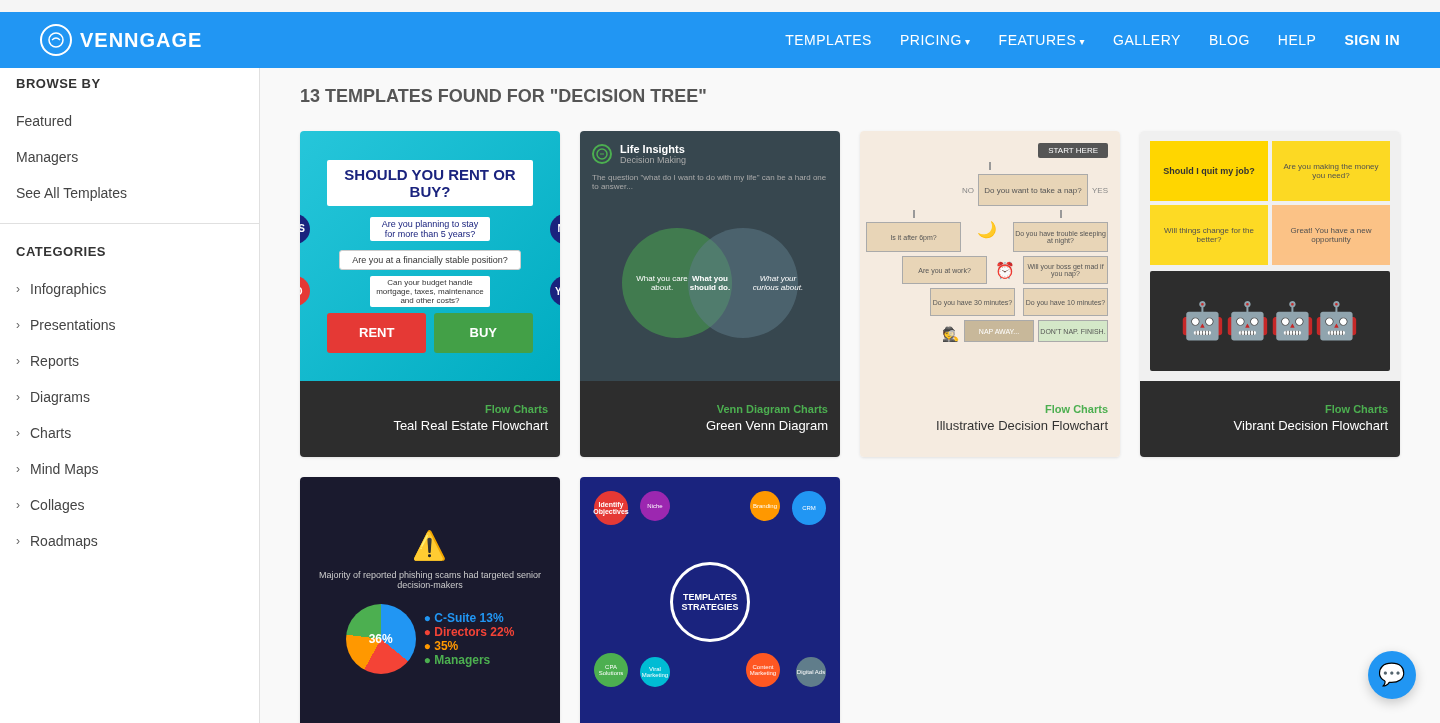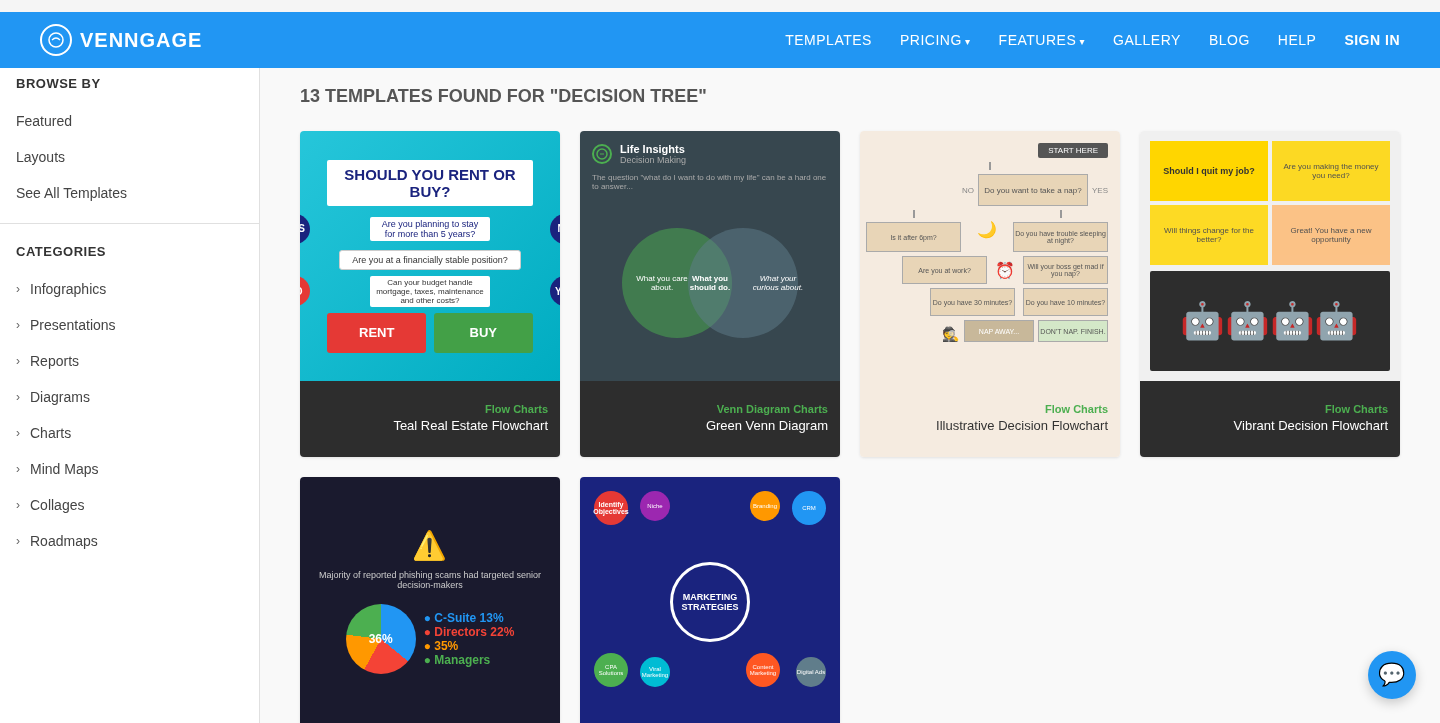--- a/index.html
+++ b/index.html
@@ -479,21 +479,21 @@
 <div class="main-layout">
 
   <aside class="sidebar">
 
     <div class="browse-by-label">BROWSE BY</div>
 
     <div class="sidebar-item">
       <span>Featured</span>
     </div>
     <div class="sidebar-item">
-      <span>Layouts</span>
+      <span>Managers</span>
     </div>
     <div class="sidebar-item">
       <span>See All Templates</span>
     </div>
 
     <hr class="sidebar-divider">
 
     <div class="categories-label">CATEGORIES</div>
 
     <div class="category-item">
@@ -695,21 +695,21 @@
 
             <div style="position:absolute;top:14px;left:14px;width:34px;height:34px;border-radius:50%;background:#e53935;display:flex;align-items:center;justify-content:center;font-size:7px;color:white;font-weight:bold;text-align:center;">Identify Objectives</div>
             <div style="position:absolute;top:14px;left:60px;width:30px;height:30px;border-radius:50%;background:#9c27b0;display:flex;align-items:center;justify-content:center;font-size:6px;color:white;text-align:center;">Niche</div>
             <div style="position:absolute;top:14px;right:60px;width:30px;height:30px;border-radius:50%;background:#ff9800;display:flex;align-items:center;justify-content:center;font-size:6px;color:white;text-align:center;">Branding</div>
             <div style="position:absolute;top:14px;right:14px;width:34px;height:34px;border-radius:50%;background:#2196f3;display:flex;align-items:center;justify-content:center;font-size:6px;color:white;text-align:center;">CRM</div>
             <div style="position:absolute;bottom:40px;left:14px;width:34px;height:34px;border-radius:50%;background:#4caf50;display:flex;align-items:center;justify-content:center;font-size:6px;color:white;text-align:center;">CPA Solutions</div>
             <div style="position:absolute;bottom:40px;left:60px;width:30px;height:30px;border-radius:50%;background:#00bcd4;display:flex;align-items:center;justify-content:center;font-size:6px;color:white;text-align:center;">Viral Marketing</div>
             <div style="position:absolute;bottom:40px;right:60px;width:34px;height:34px;border-radius:50%;background:#ff5722;display:flex;align-items:center;justify-content:center;font-size:6px;color:white;text-align:center;">Content Marketing</div>
             <div style="position:absolute;bottom:40px;right:14px;width:30px;height:30px;border-radius:50%;background:#607d8b;display:flex;align-items:center;justify-content:center;font-size:6px;color:white;text-align:center;">Digital Ads</div>
 
-            <div class="card6-center">MARKETING STRATEGIES</div>
+            <div class="card6-center">TEMPLATES STRATEGIES</div>
           </div>
         </div>
         <div class="template-card-footer">
           <div class="template-card-category" style="font-size:11px;color:#4caf50;font-weight:600;margin-bottom:3px;"></div>
           <div class="template-card-title">Marketing Strategies Mind Map</div>
         </div>
       </div>
 
     </div>
 

